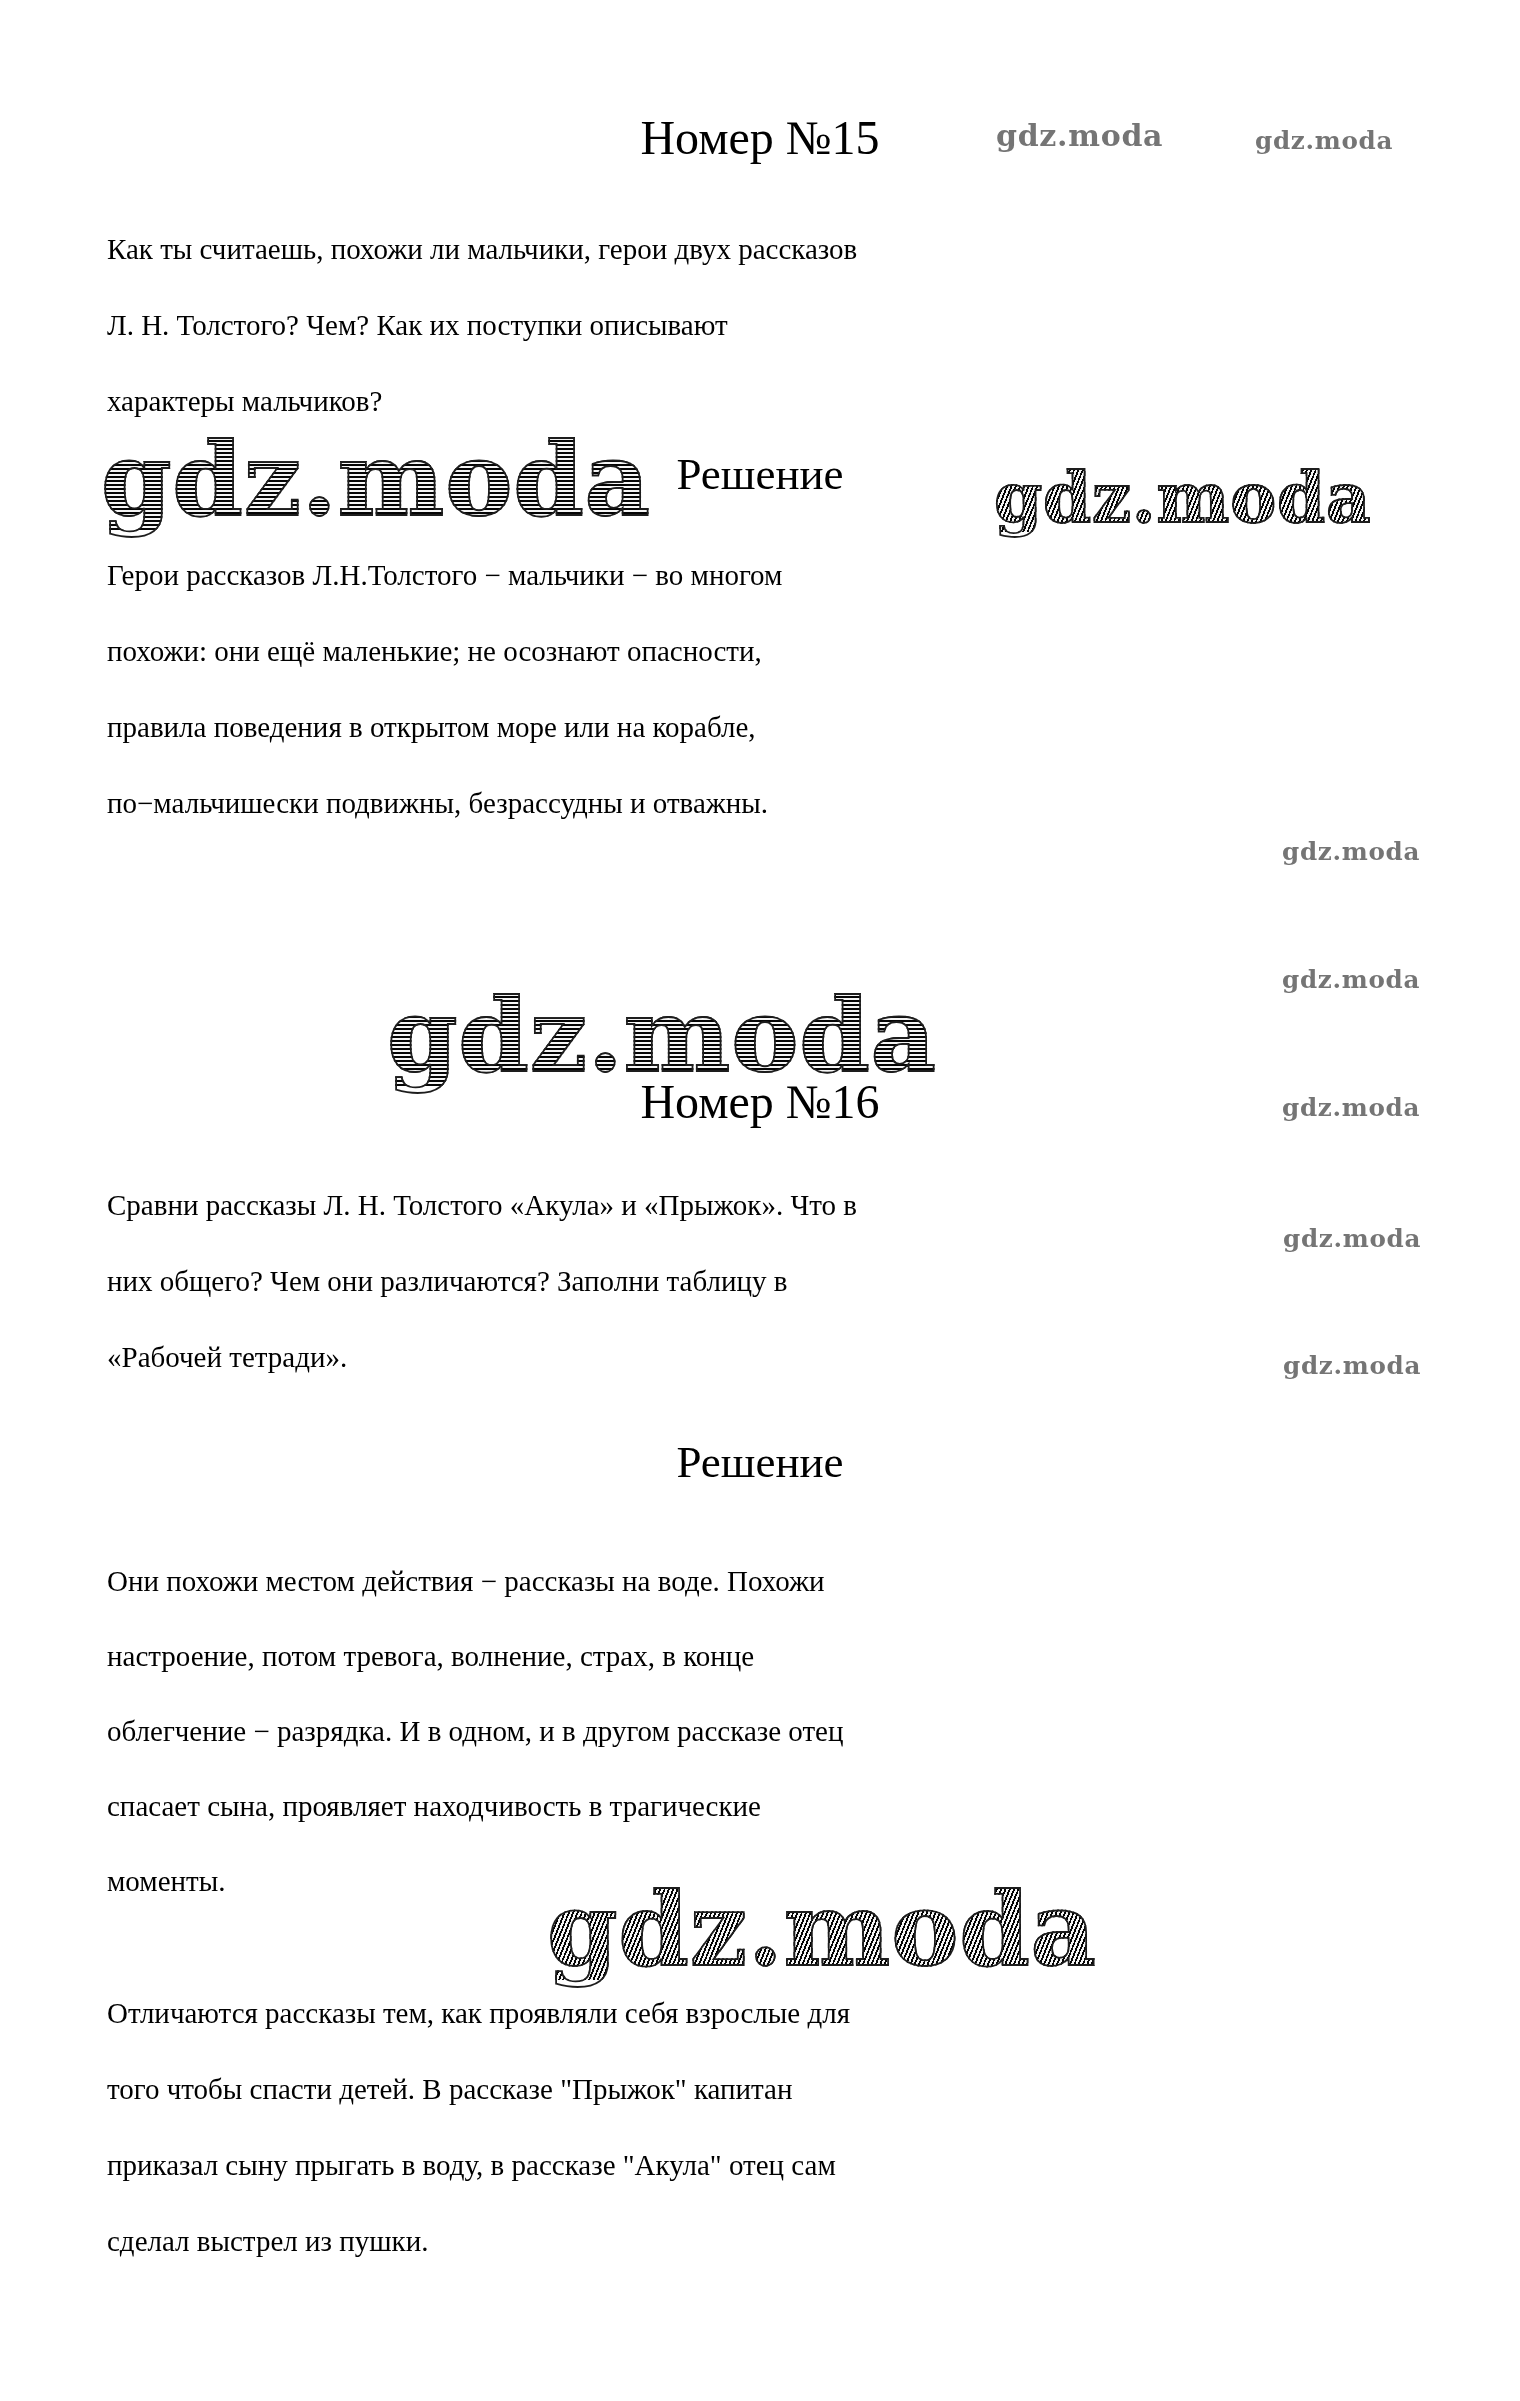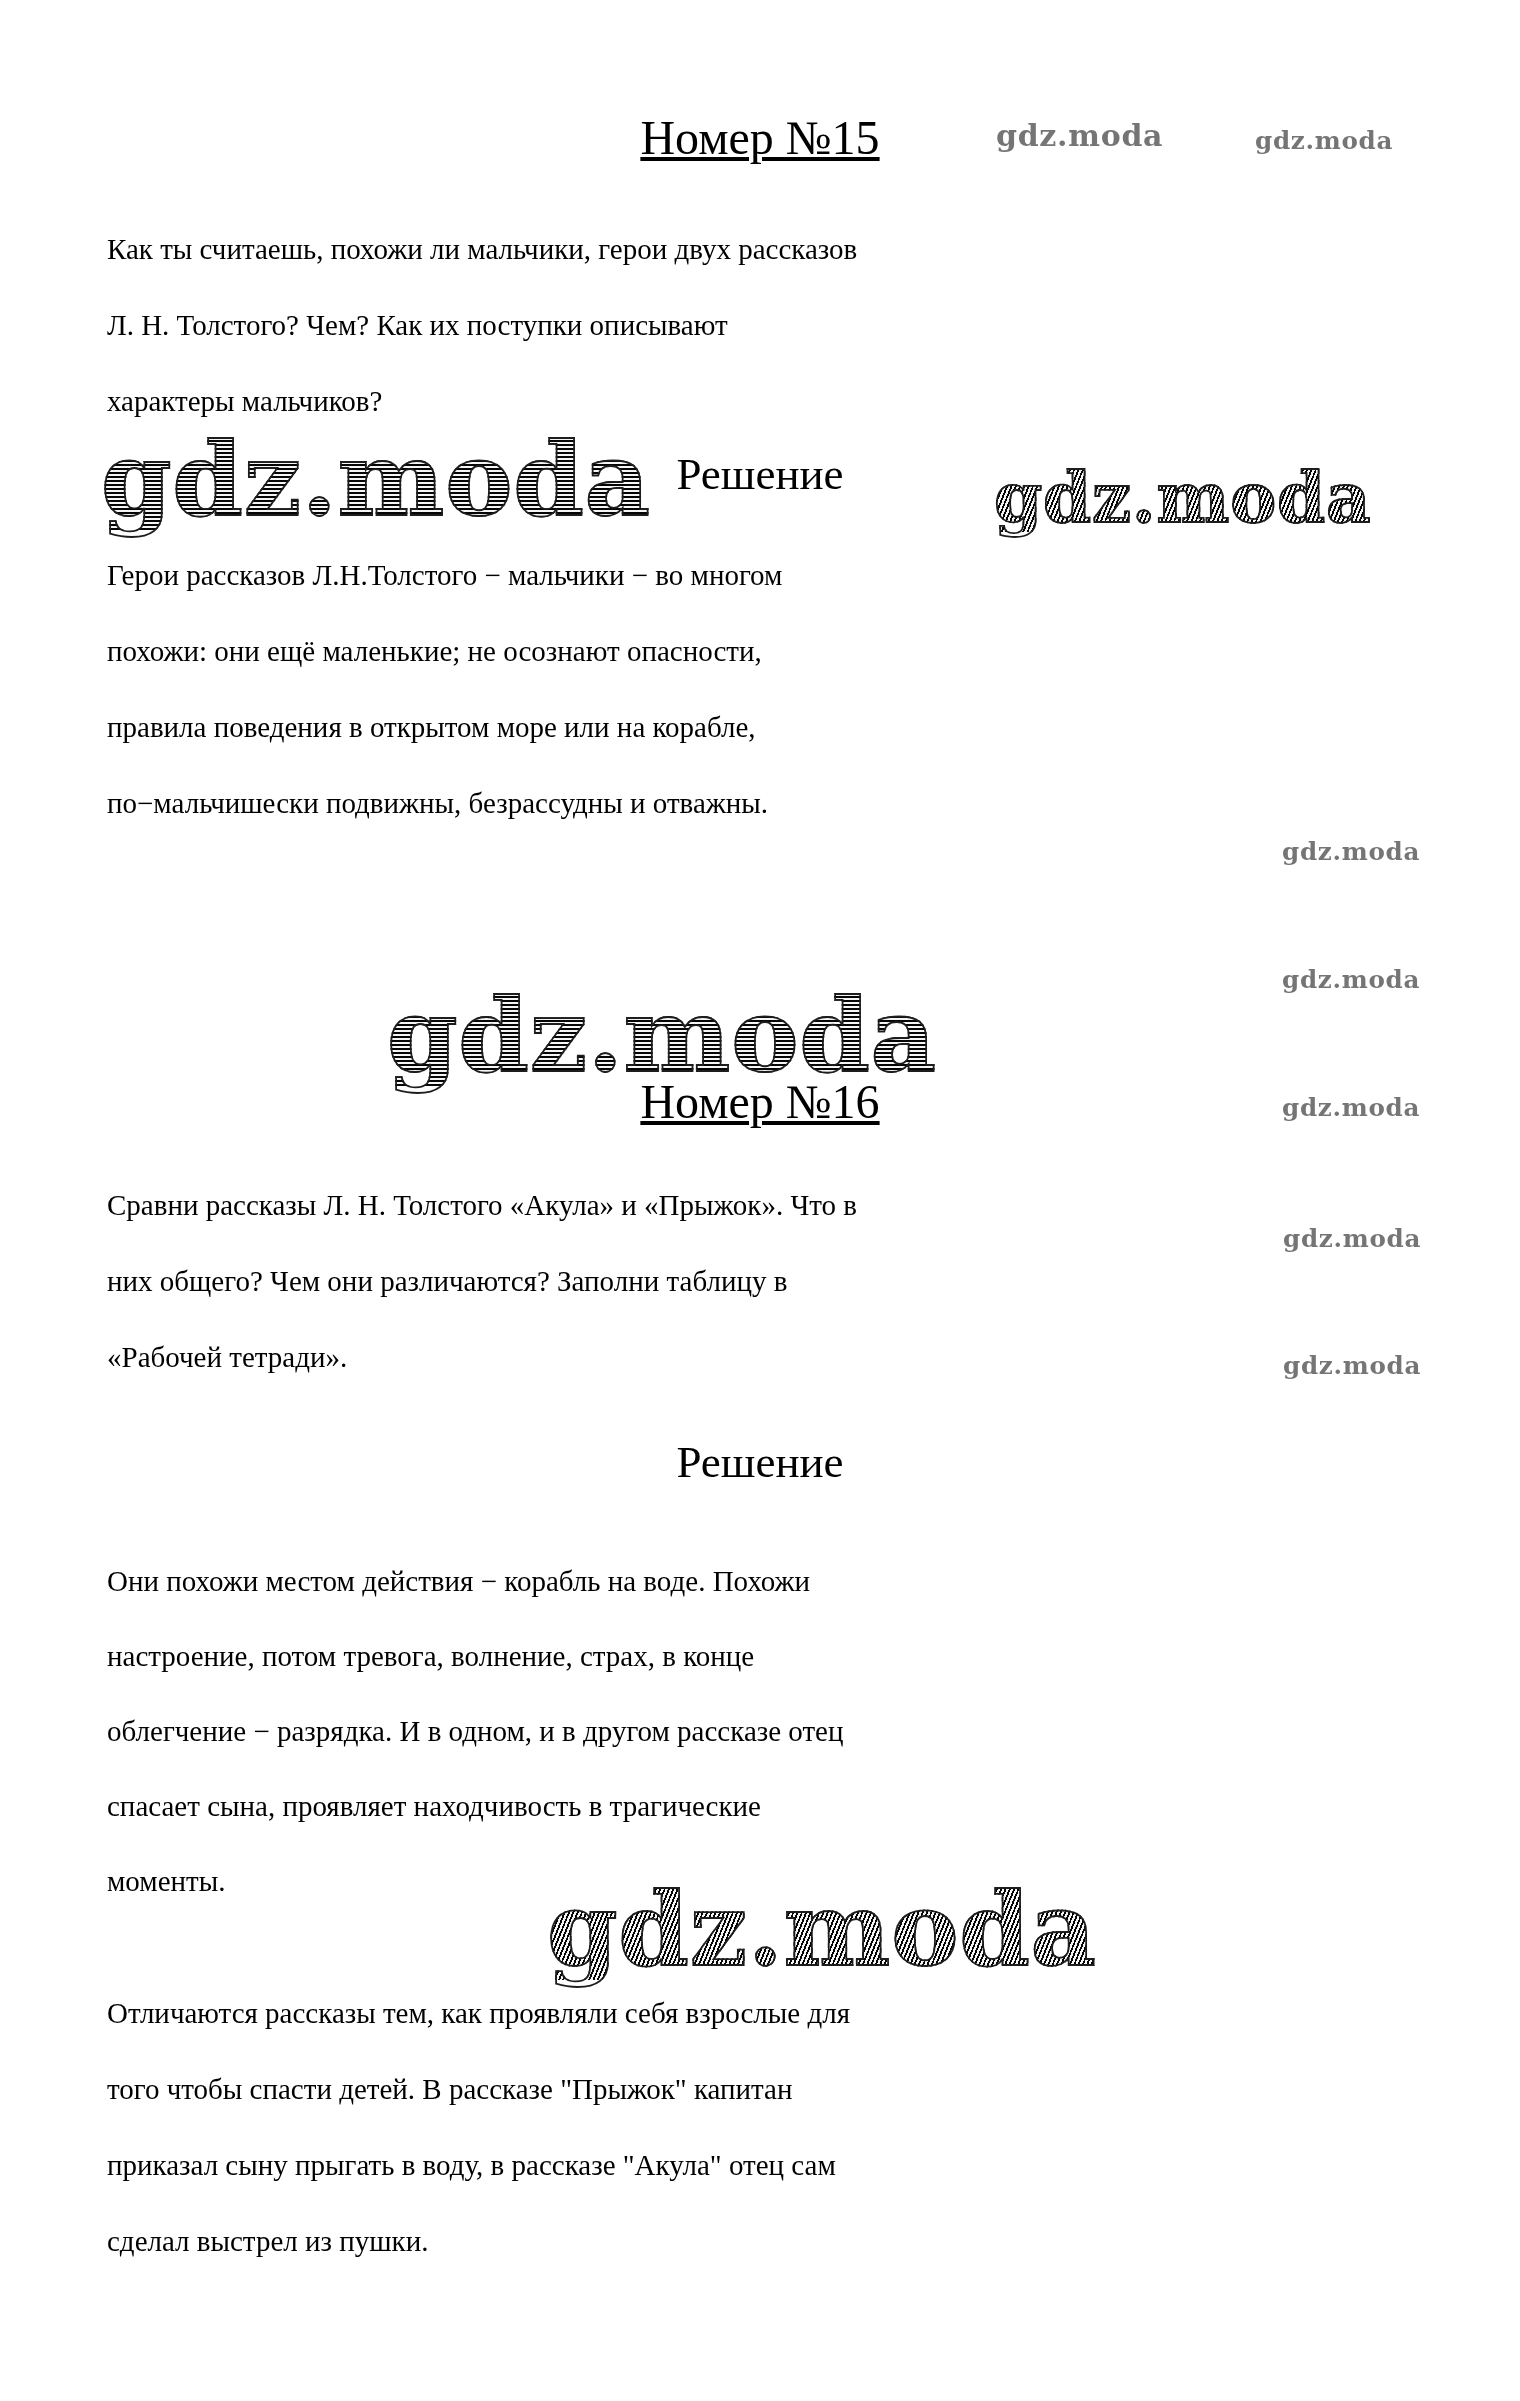--- a/index.html
+++ b/index.html
@@ -15,21 +15,20 @@
   }
   .headline{
     position:absolute;
     left:0;
     width:100%;
     text-align:center;
     font-size:48px;
     line-height:1.2;
     font-weight:normal;
     margin:0;
-    text-decoration:underline;
   }
   .solution-label{
     position:absolute;
     left:0;
     width:100%;
     text-align:center;
     font-size:45px;
     line-height:1.2;
   }
   .para{
@@ -116,21 +115,21 @@
     <span class="line">них общего? Чем они различаются? Заполни таблицу в</span>
     <span class="line">«Рабочей тетради».</span>
   </div>
 
   <span class="wm-small" style="left:1283px;top:1227px;font-size:24.6px;">gdz.moda</span>
   <span class="wm-small" style="left:1283px;top:1354px;font-size:24.6px;">gdz.moda</span>
 
   <div class="solution-label" style="top:1435px;">Решение</div>
 
   <div class="para tight" style="top:1544px;">
-    <span class="line">Они похожи местом действия − корабль на воде. Похожи</span>
+    <span class="line">Они похожи местом действия − рассказы на воде. Похожи</span>
     <span class="line">настроение, потом тревога, волнение, страх, в конце</span>
     <span class="line">облегчение − разрядка. И в одном, и в другом рассказе отец</span>
     <span class="line">спасает сына, проявляет находчивость в трагические</span>
     <span class="line">моменты.</span>
   </div>
 
   <div class="wm-big diag" style="left:547px;top:1879px;font-size:101px;">gdz.moda</div>
 
   <div class="para" style="top:1975px;">
     <span class="line">Отличаются рассказы тем, как проявляли себя взрослые для</span>

